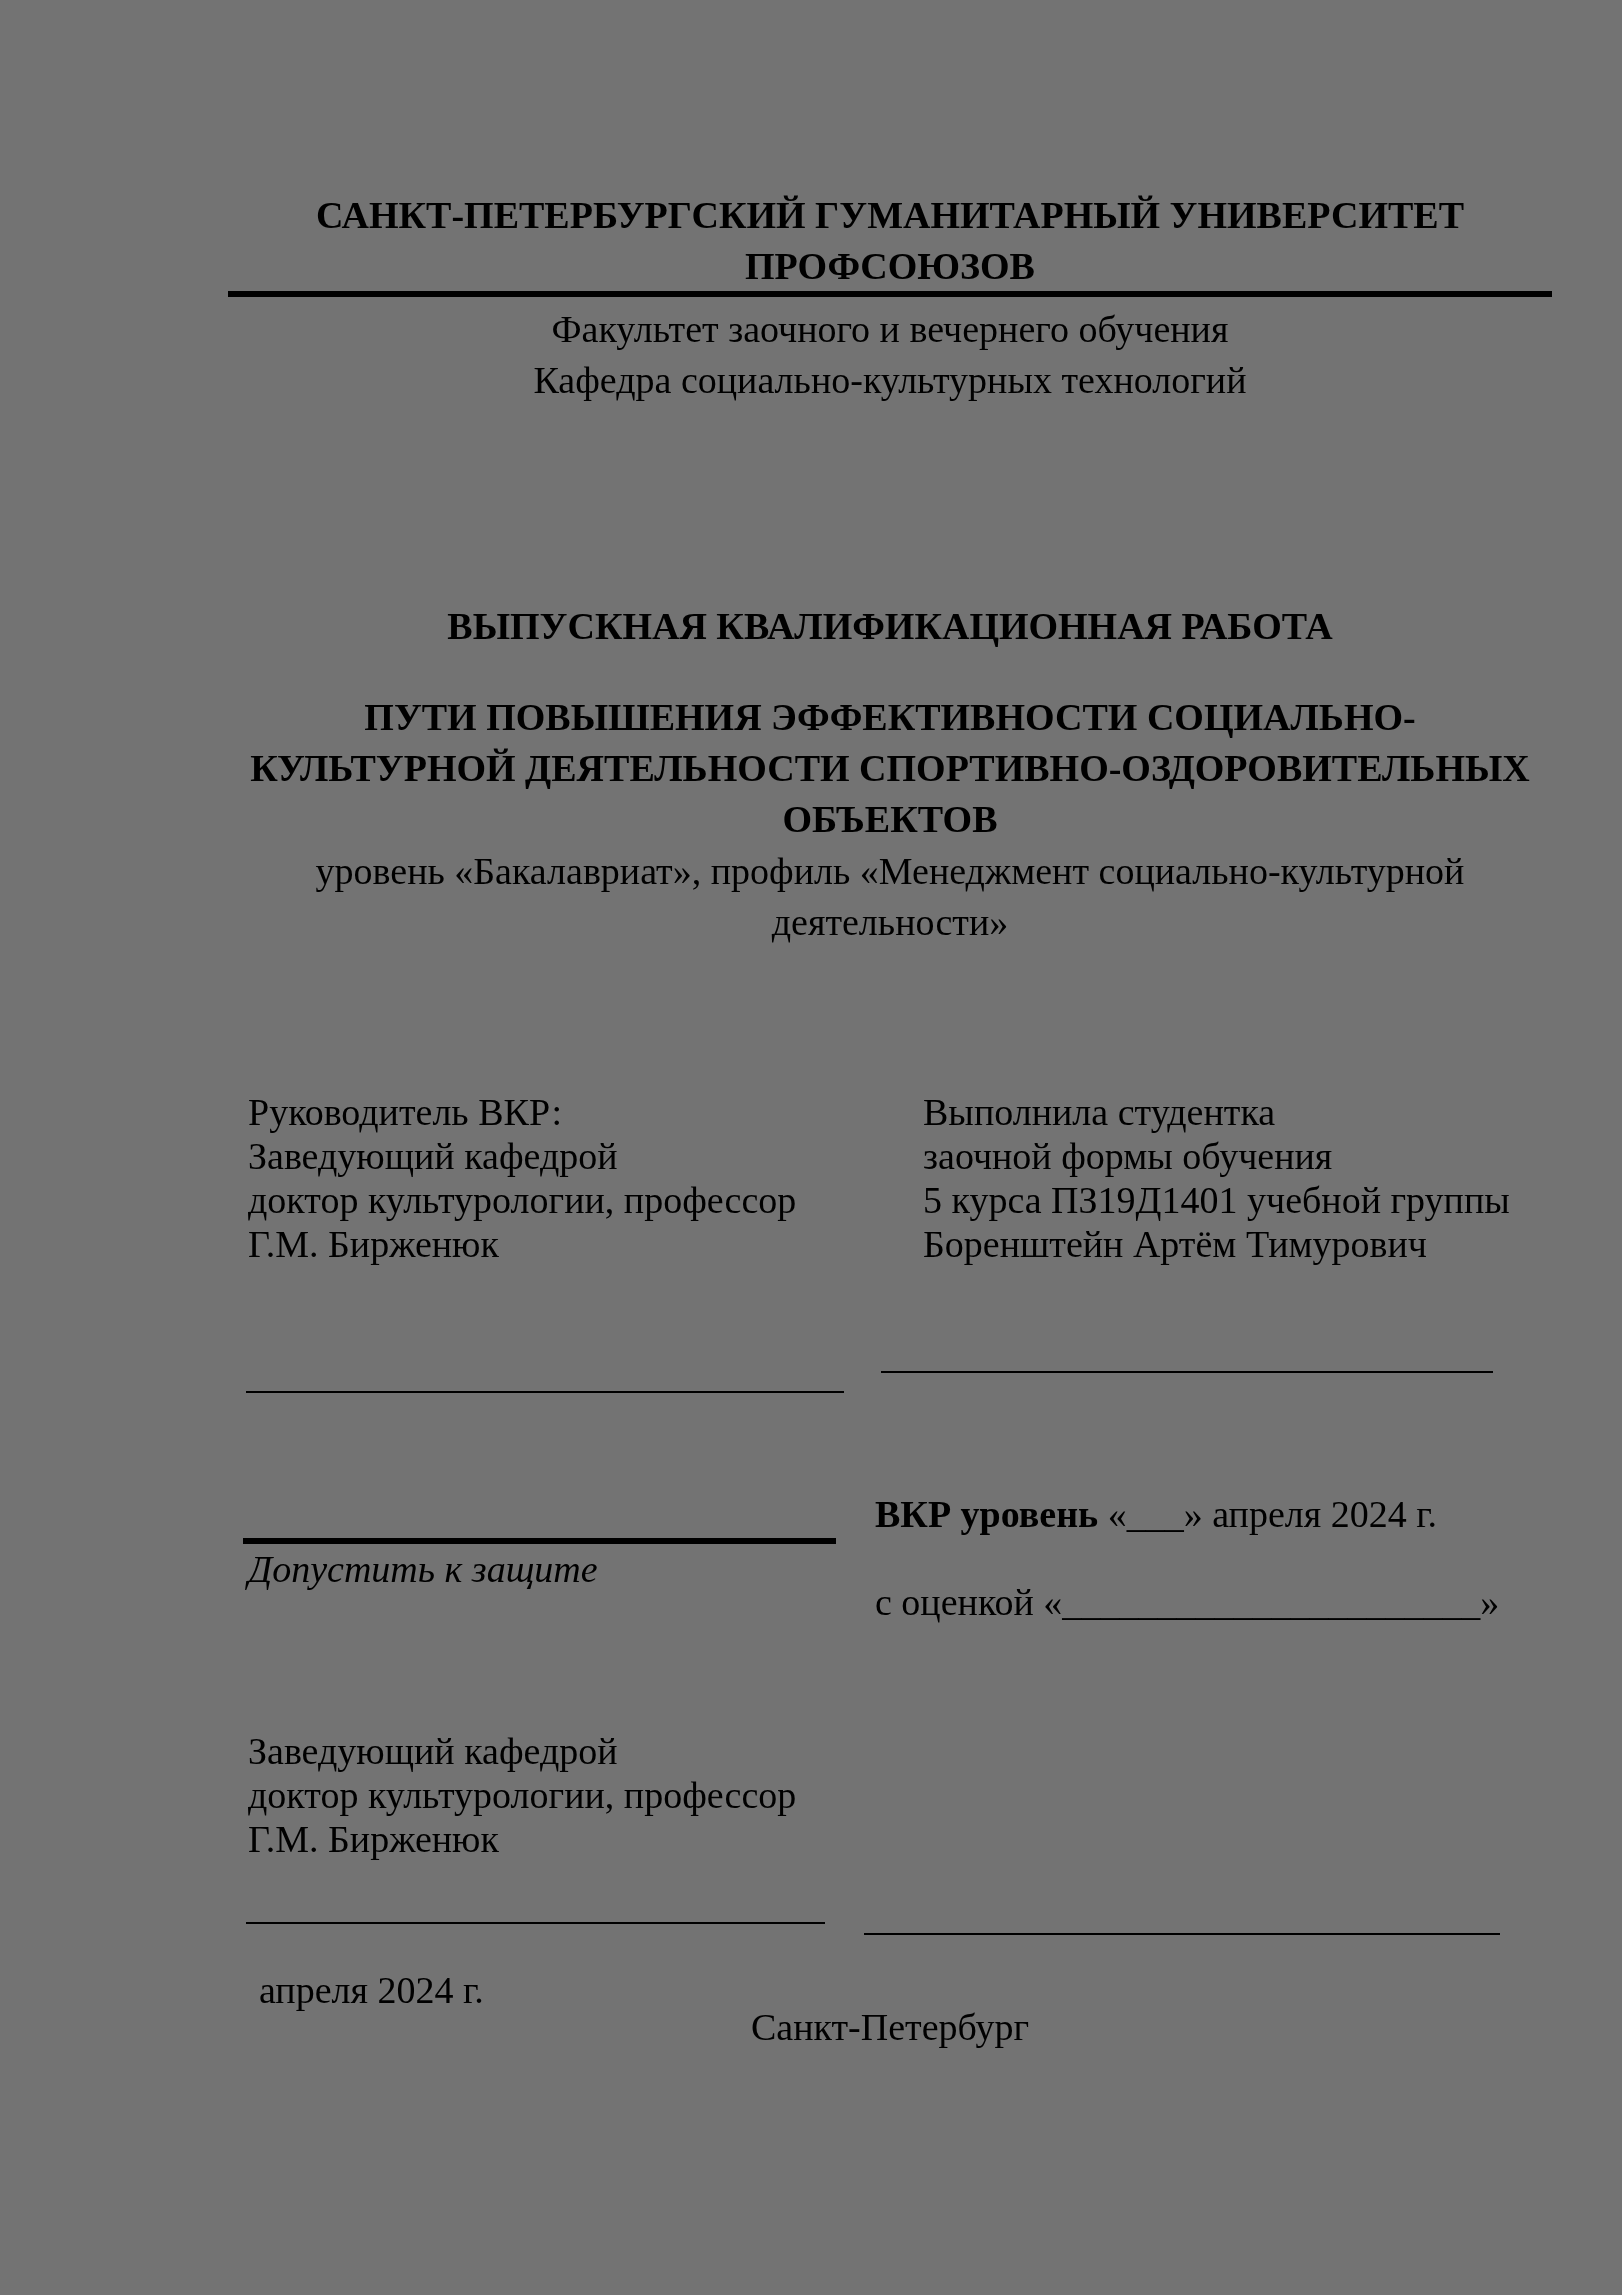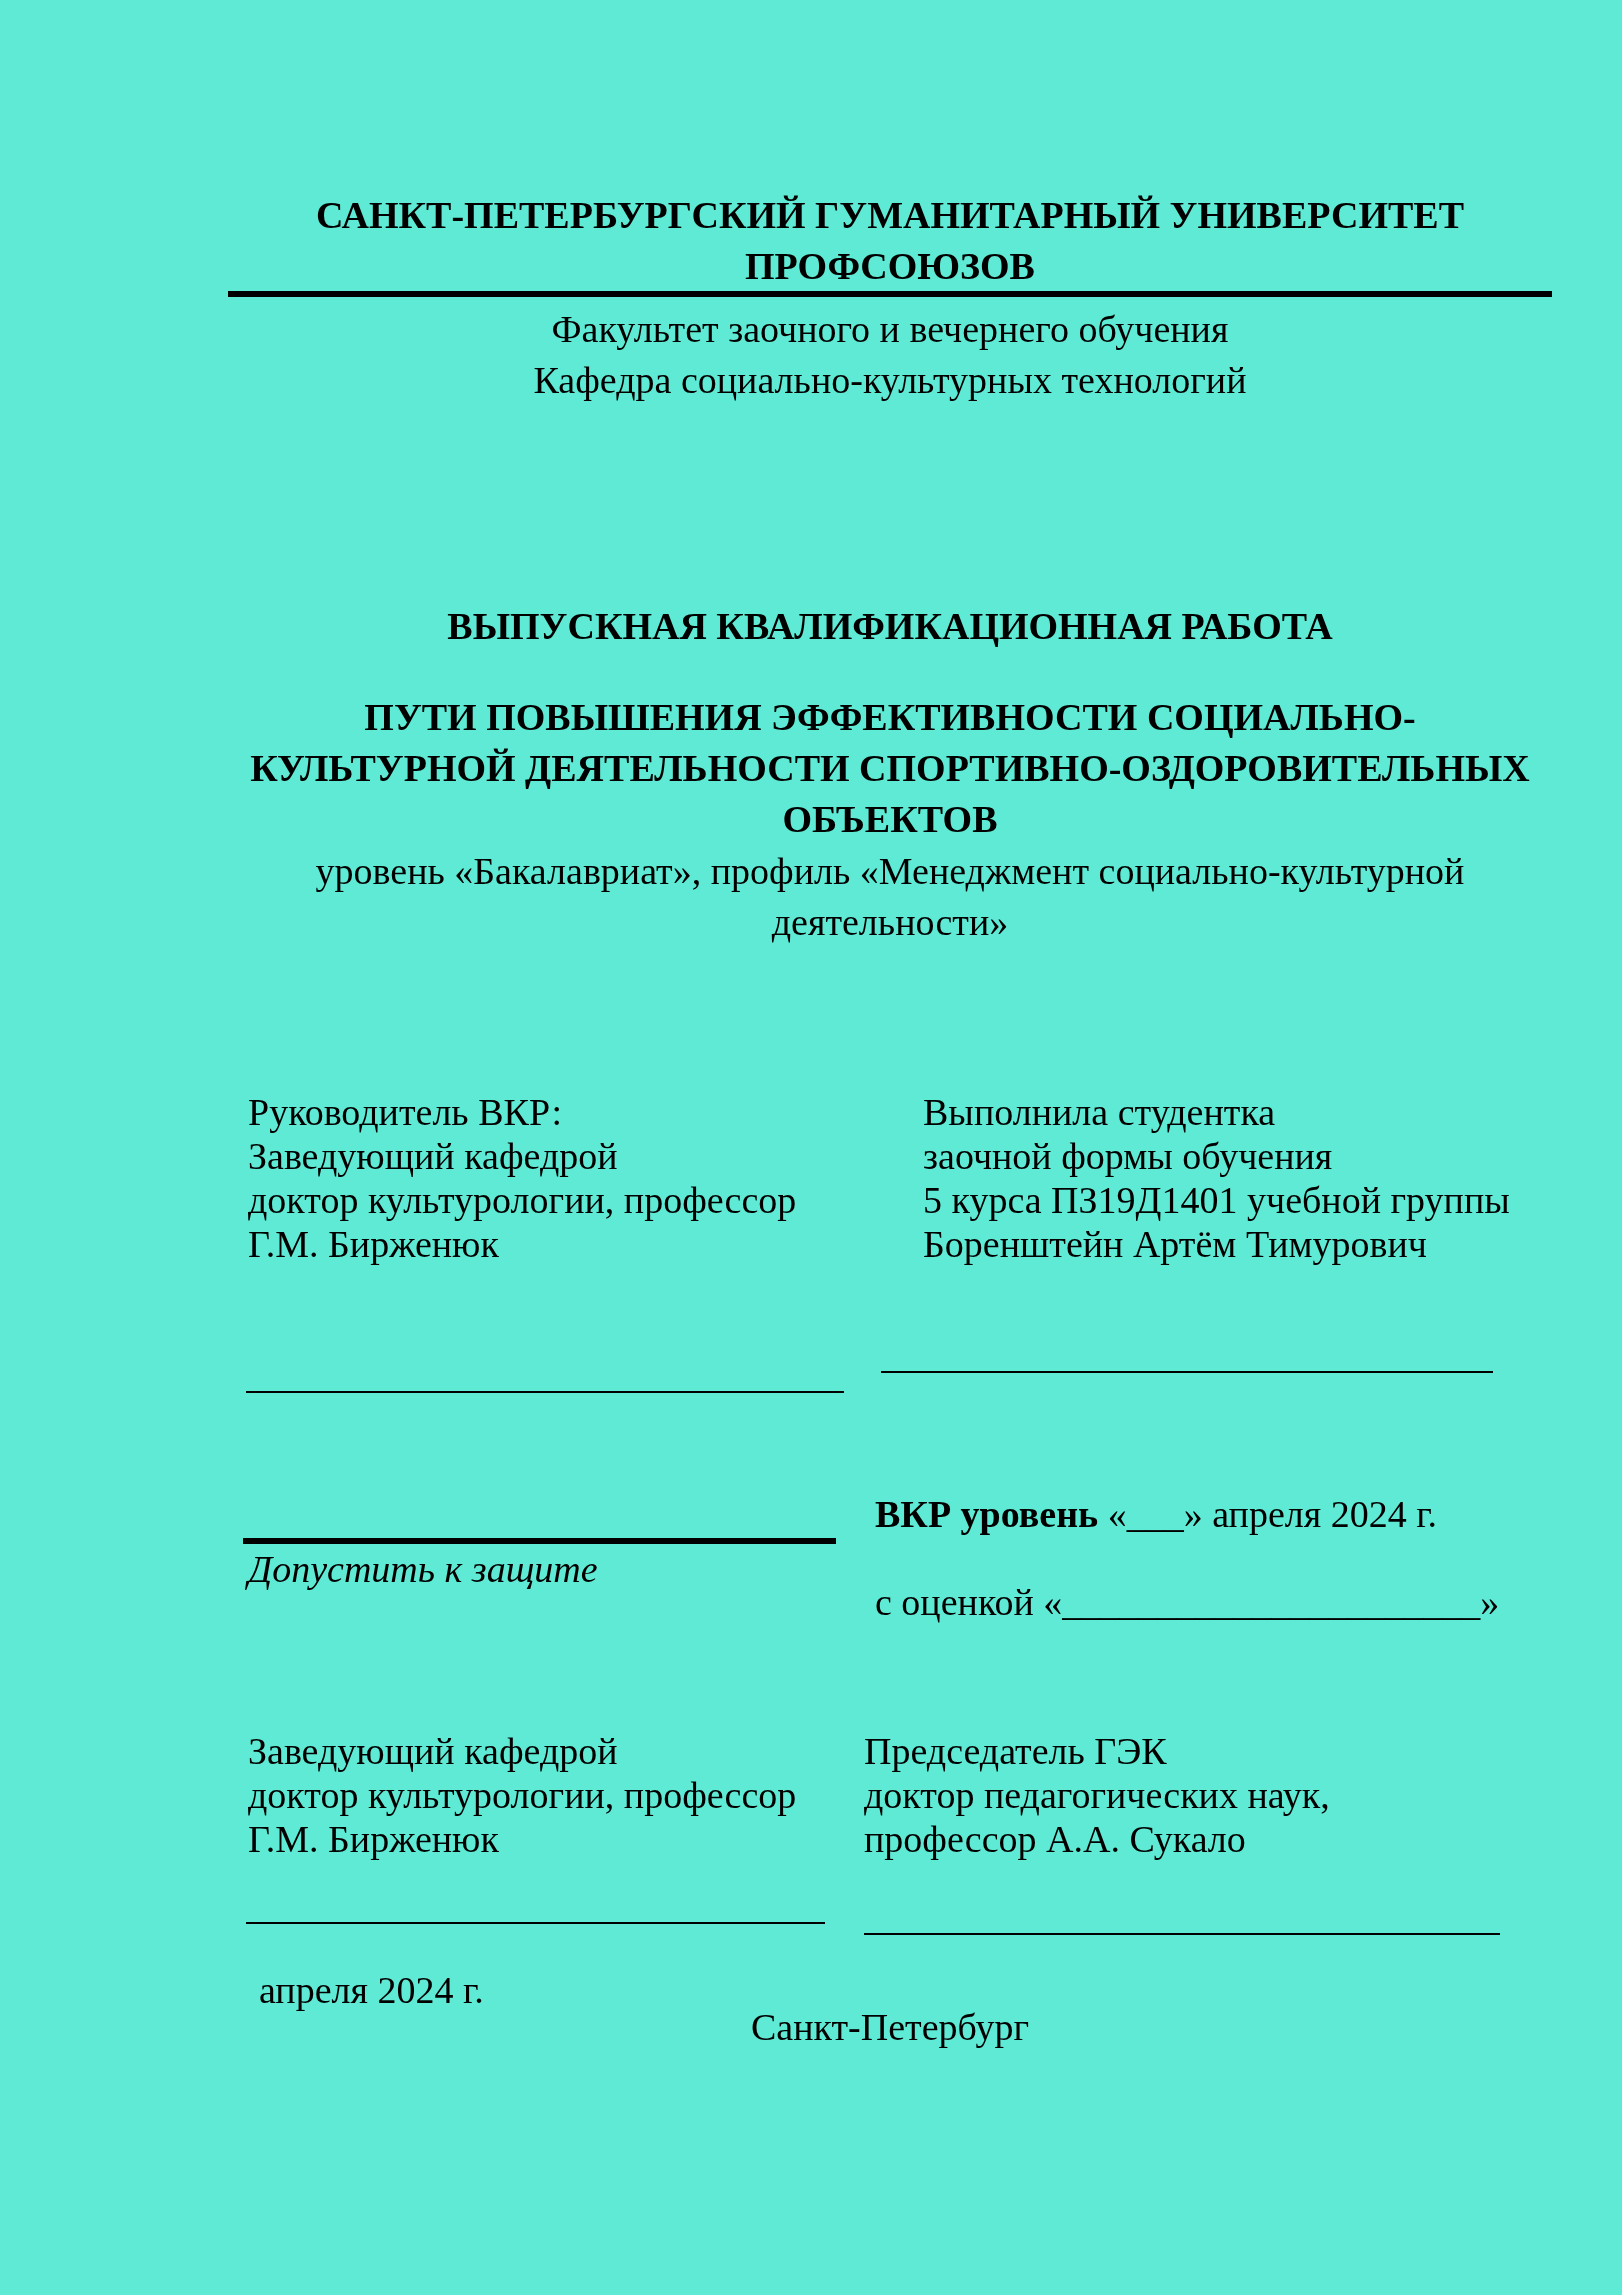--- a/index.html
+++ b/index.html
@@ -1,20 +1,20 @@
 <!DOCTYPE html>
 <html lang="ru" style="font-size:12.6px"><head>
 <meta charset="utf-8">
 <style>
   html, body { margin: 0; padding: 0; background: #e8e8e8; }
   .page {
     position: relative;
     width: 1623px;
     height: 2295px;
-    background: #5eead4;
+    background: #737373;
     color: #000000;
     font-family: "Liberation Serif", "DejaVu Serif", serif;
     font-size: 38px;
     overflow: hidden;
   }
   .abs { position: absolute; }
   .center-col {
     left: 228px;
     width: 1324px;
     text-align: center;
@@ -84,25 +84,20 @@
   <div class="abs col-block italic" style="left:248px; top:1547px;">Допустить к защите</div>
 
   <div class="abs col-block" style="left:875px; top:1580px;text-align:center;">с оценкой «______________________»</div>
 
   <div class="abs col-block" style="left:248px; top:1729px;">
     <div>Заведующий кафедрой</div>
     <div>доктор культурологии, профессор</div>
     <div>Г.М. Бирженюк</div>
   </div>
 
-  <div class="abs col-block" style="left:864px; top:1729px;">
-    <div>Председатель ГЭК</div>
-    <div>доктор педагогических наук,</div>
-    <div>профессор А.А. Сукало</div>
-  </div>
 
   <div class="abs rule" style="left:246px; top:1922px; width:579px; height:2.4px;"></div>
   <div class="abs rule" style="left:864px; top:1933px; width:636px; height:2.4px;"></div>
 
   <div class="abs col-block" style="left:259px; top:1968px;">апреля 2024 г.</div>
   <div class="abs center-col" style="top:2002px;">Санкт-Петербург</div>
 
 </div>
 
 

